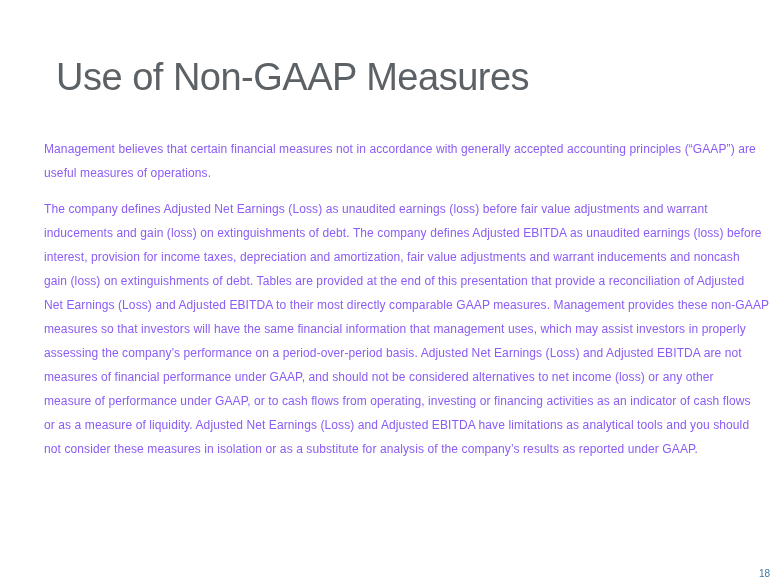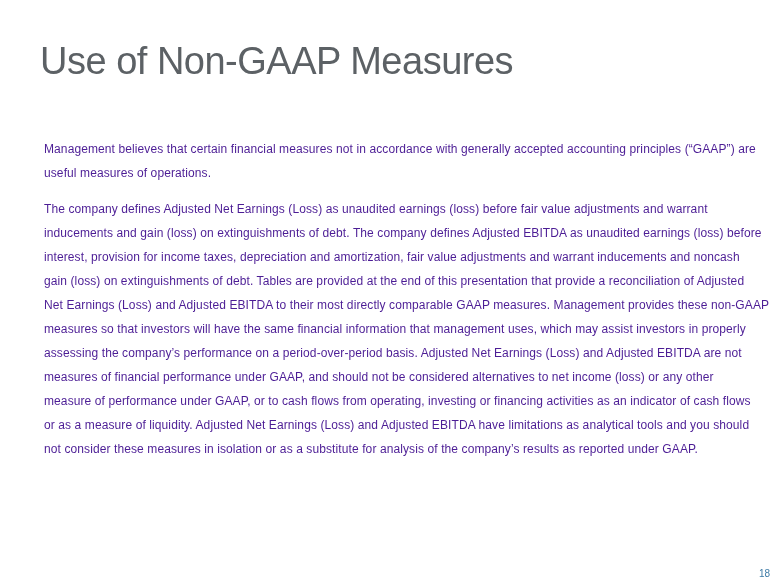--- a/index.html
+++ b/index.html
@@ -12,34 +12,34 @@
     width: 780px;
     height: 586px;
     background: #ffffff;
     overflow: hidden;
     font-family: "Liberation Sans", sans-serif;
   }
   .slide-title {
     position: absolute;
     left: 40px;
     top: 40px;
-    margin: 0;
+    margin: 16px;
     font-family: "Liberation Sans", sans-serif;
     font-size: 38px;
     font-weight: 400;
     letter-spacing: -0.5px;
     color: #5c6165;
     white-space: nowrap;
   }
   .body-text-block {
     position: absolute;
     left: 44px;
     top: 137px;
     width: 712px;
-    color: #4c1d95;
+    color: #8b5cf6;
     font-size: 12px;
     line-height: 24px;
     letter-spacing: 0.1px;
   }
   .body-text-block p {
     margin: 0;
     white-space: pre;
   }
   .body-text-block p.para-1 {
     margin-bottom: 12px;

